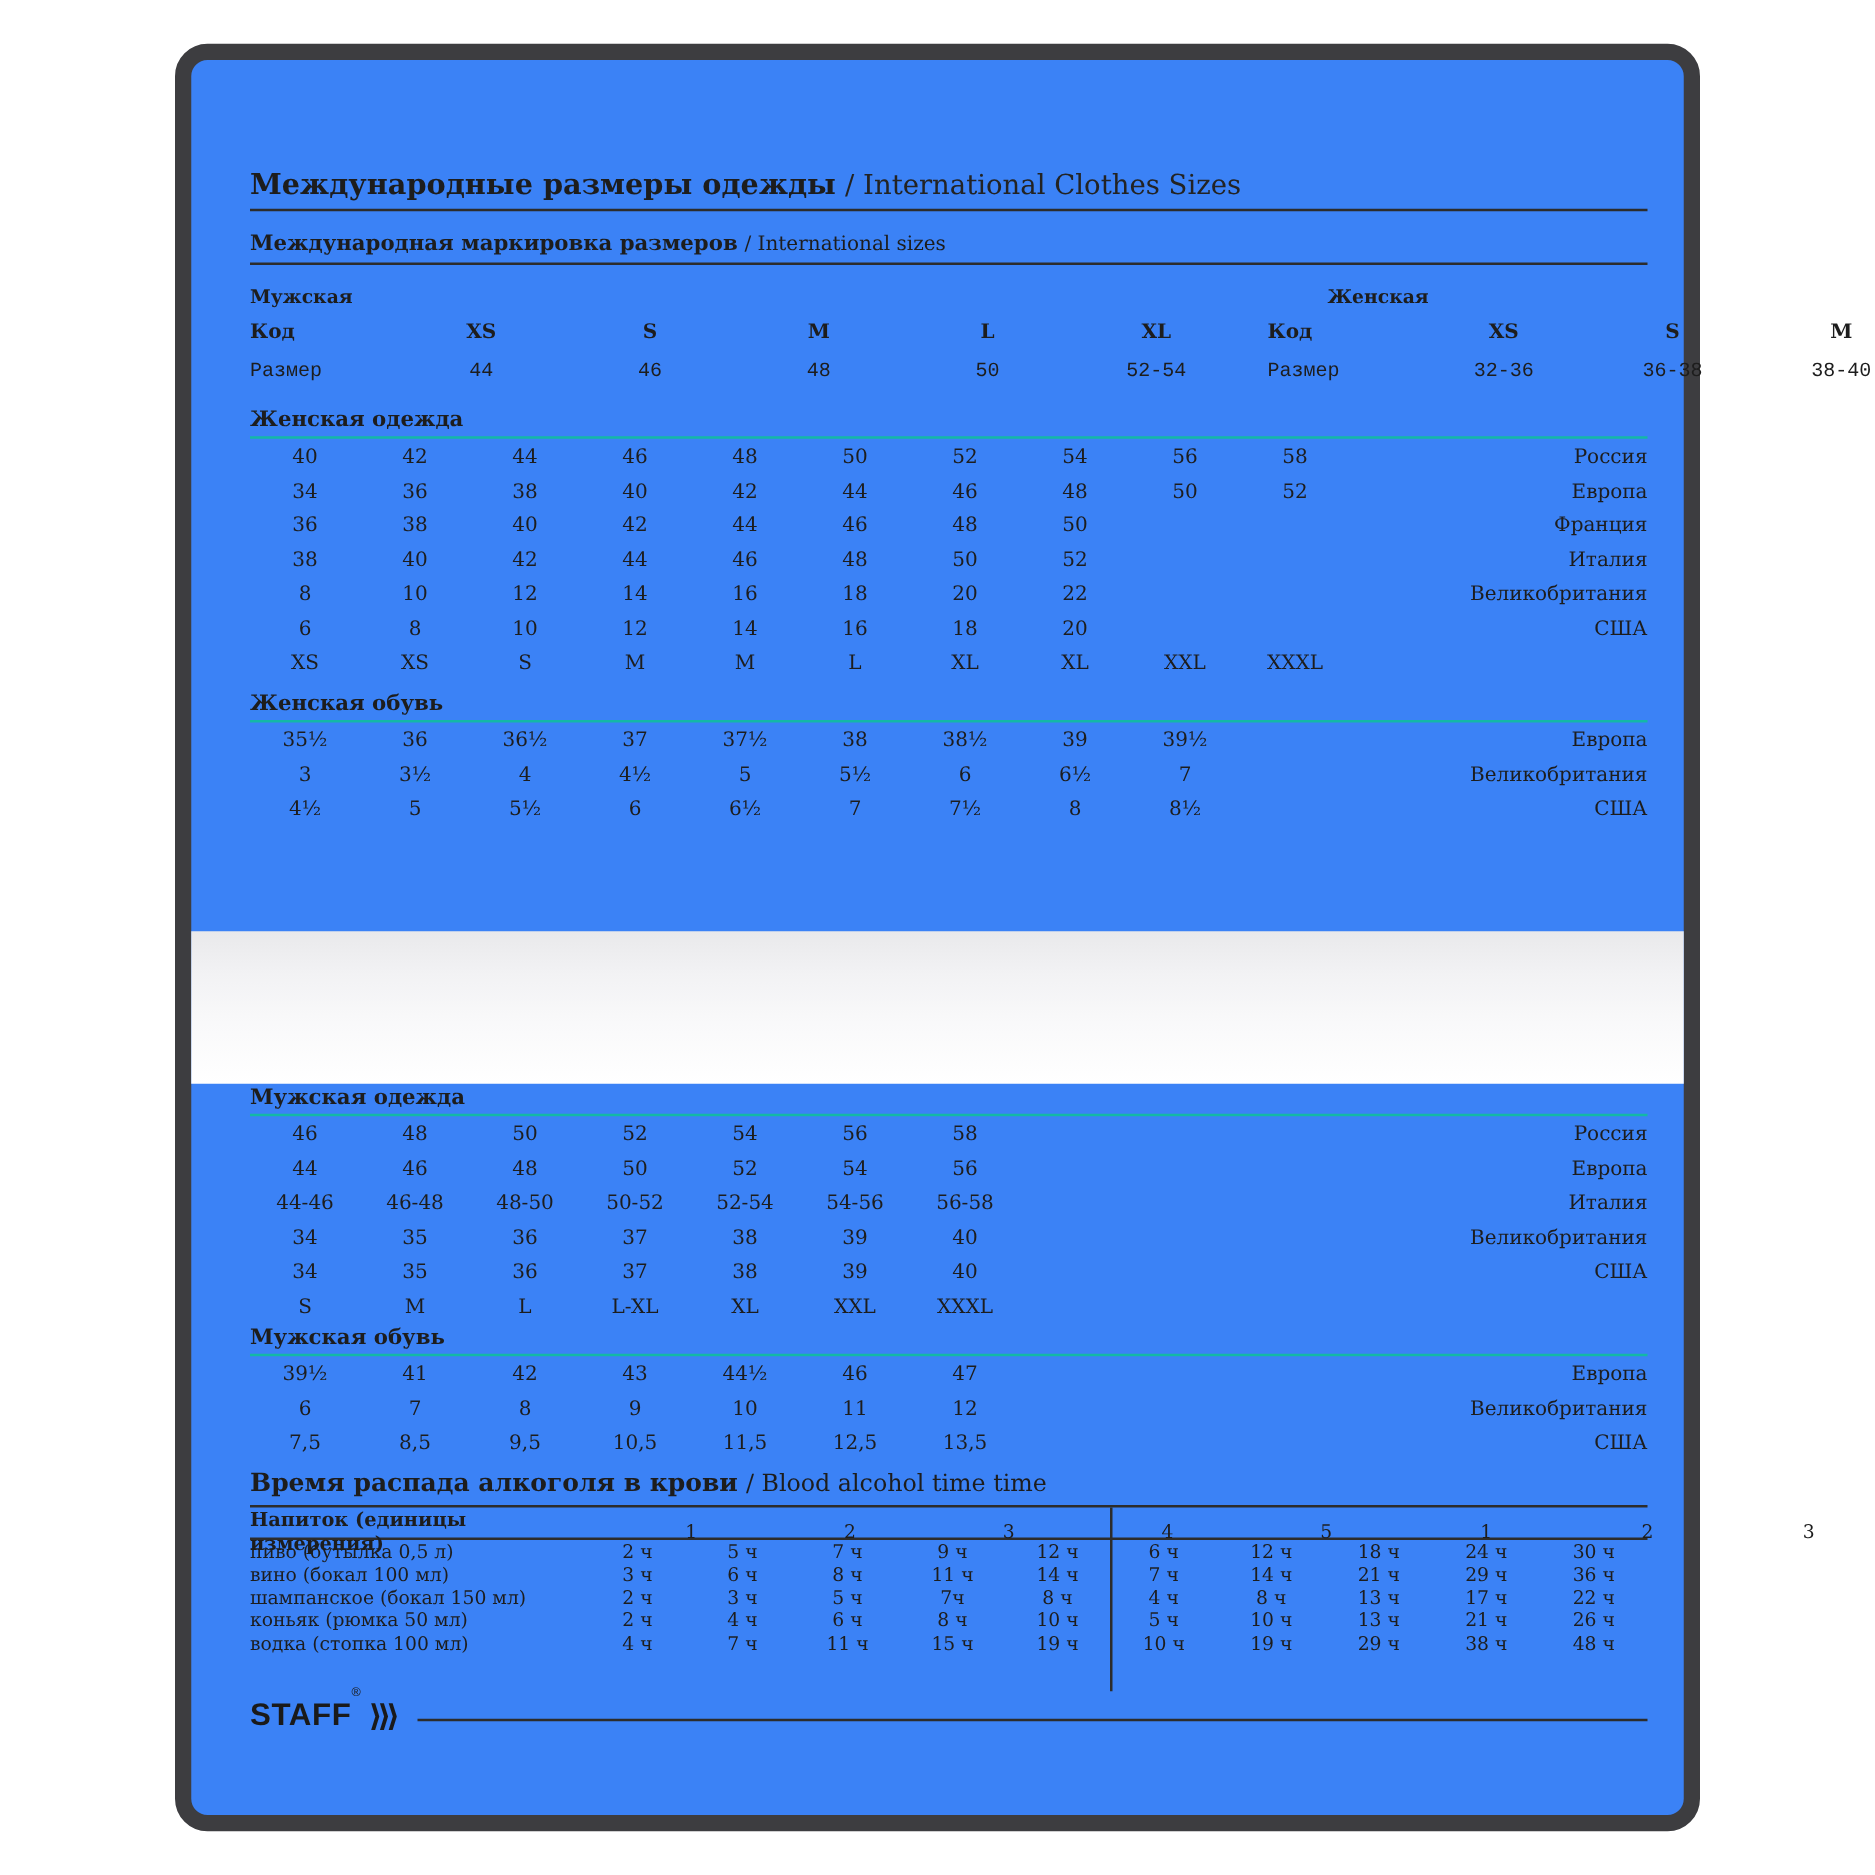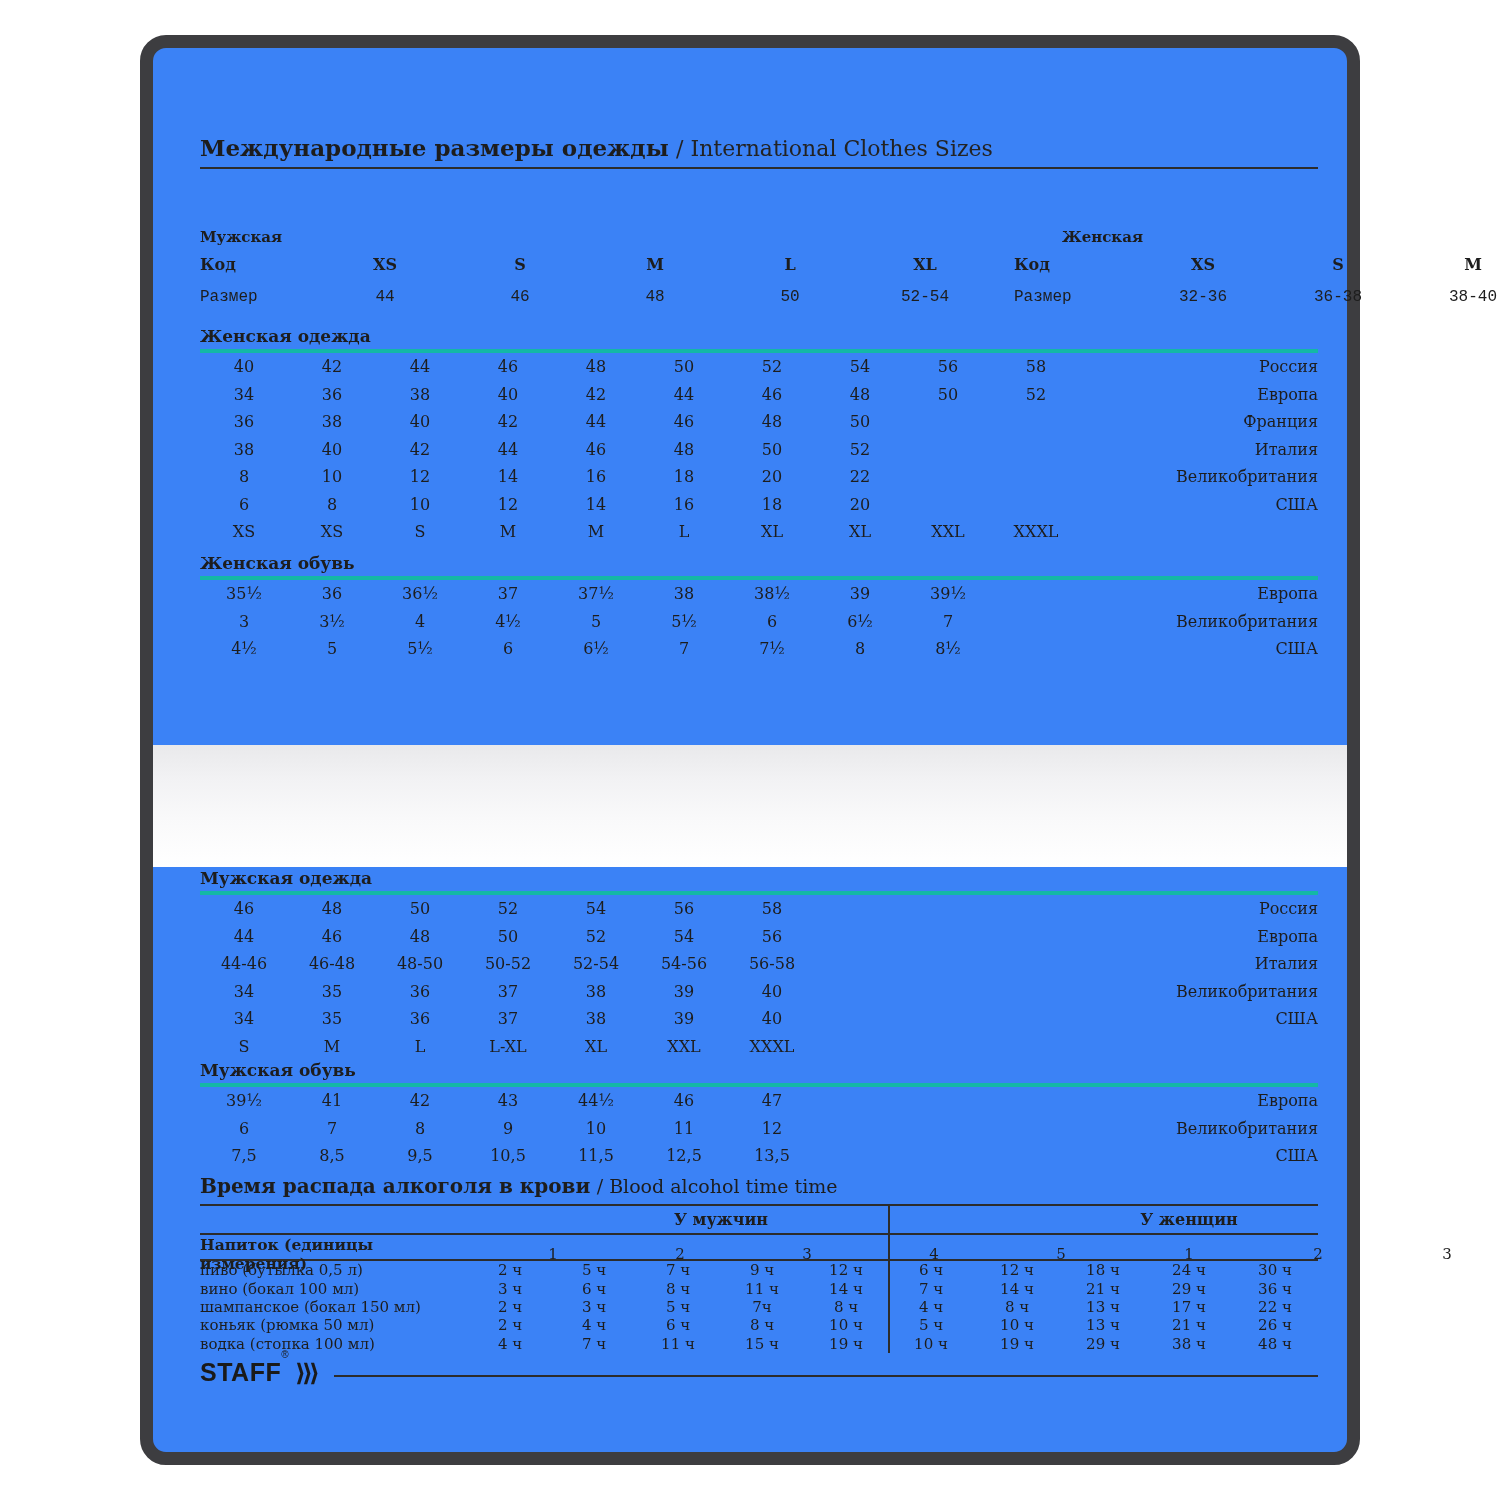--- a/index.html
+++ b/index.html
@@ -28,21 +28,21 @@
   
   .grid{display:grid;align-items:center;gap:43px;}
   .gmark{grid-template-columns:96px repeat(5,92px) 100px repeat(5,92px);}
   .mrow1{height:25px;font-size:15px;font-weight:bold;}
   .mrow2{height:30px;font-size:16px;font-weight:bold;}
   .mrow3{height:35px;font-size:16px;font-family:Liberation Mono, monospace;}
   .ctr{text-align:center;}
   .lft{text-align:left;}
   .gc7{grid-column:7;margin-left:48px;}
   
-  .shead{font-size:17px;font-weight:bold;padding-bottom:3px;border-bottom:4px solid #14b8a6;}
+  .shead{font-size:17px;font-weight:bold;padding-bottom:3px;border-bottom:2px solid #14b8a6;}
   .srow{display:grid;grid-template-columns:repeat(10,88px) 1fr;height:27.5px;align-items:center;font-size:16px;}
   .srow .val{text-align:center;}
   .srow .lbl{text-align:right;}
   
   .alc-title{font-size:20px;padding-bottom:5px;height:32px;}
   .alc-title .ru{font-weight:bold;}
   .alc-title .en{font-weight:normal;font-size:19px;}
   .gband{grid-template-columns:268px 420px 430px;height:29px;}
   .gband .hdr{font-size:16px;font-weight:bold;text-align:center;}
   .galc{grid-template-columns:268px repeat(5,84px) repeat(5,86px);}
@@ -65,20 +65,24 @@
 <div class="sheet">
   <div class="fold-band"></div>
 
   <div class="content">
 
     <div class="blk title rule2" style="top:86px;">
       <span class="ru">Международные размеры одежды</span>
       <span class="en">/ International Clothes Sizes</span>
     </div>
 
+    <div class="blk subtitle rule2" style="top:137px;">
+      <span class="ru">Международная маркировка размеров</span>
+      <span class="en">/ International sizes</span>
+    </div>
 
     <div class="blk" style="top:176px;">
       <div class="grid gmark mrow1">
         <span class="lft">Мужская</span>
         <span class="lft gc7">Женская</span>
       </div>
       <div class="grid gmark mrow2">
         <span class="lft">Код</span>
         <span class="ctr">XS</span>
         <span class="ctr">S</span>
@@ -377,25 +381,20 @@
             <span class="lbl">США</span>
           </div>
         </div>
     </div>
 
     <div class="blk" style="top:1126px;">
       <div class="alc-title rule2">
         <span class="ru">Время распада алкоголя в крови</span>
         <span class="en">/ Blood alcohol time time</span>
       </div>
-      <div class="grid gband rule2">
-        <span></span>
-        <span class="hdr">У мужчин</span>
-        <span class="hdr">У женщин</span>
-      </div>
       <div class="grid galc acols rule2">
         <span class="lead">Напиток (единицы измерения)</span>
         <span class="val">1</span>
         <span class="val">2</span>
         <span class="val">3</span>
         <span class="val">4</span>
         <span class="val">5</span>
         <span class="val">1</span>
         <span class="val">2</span>
         <span class="val">3</span>

